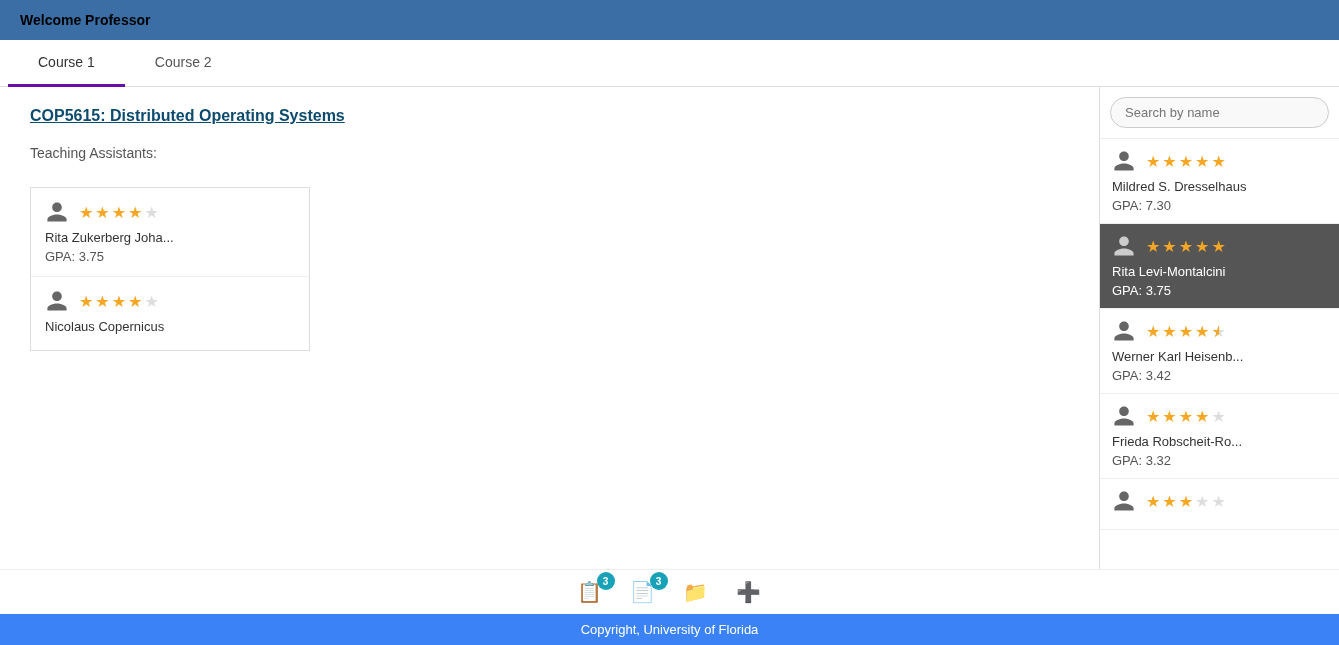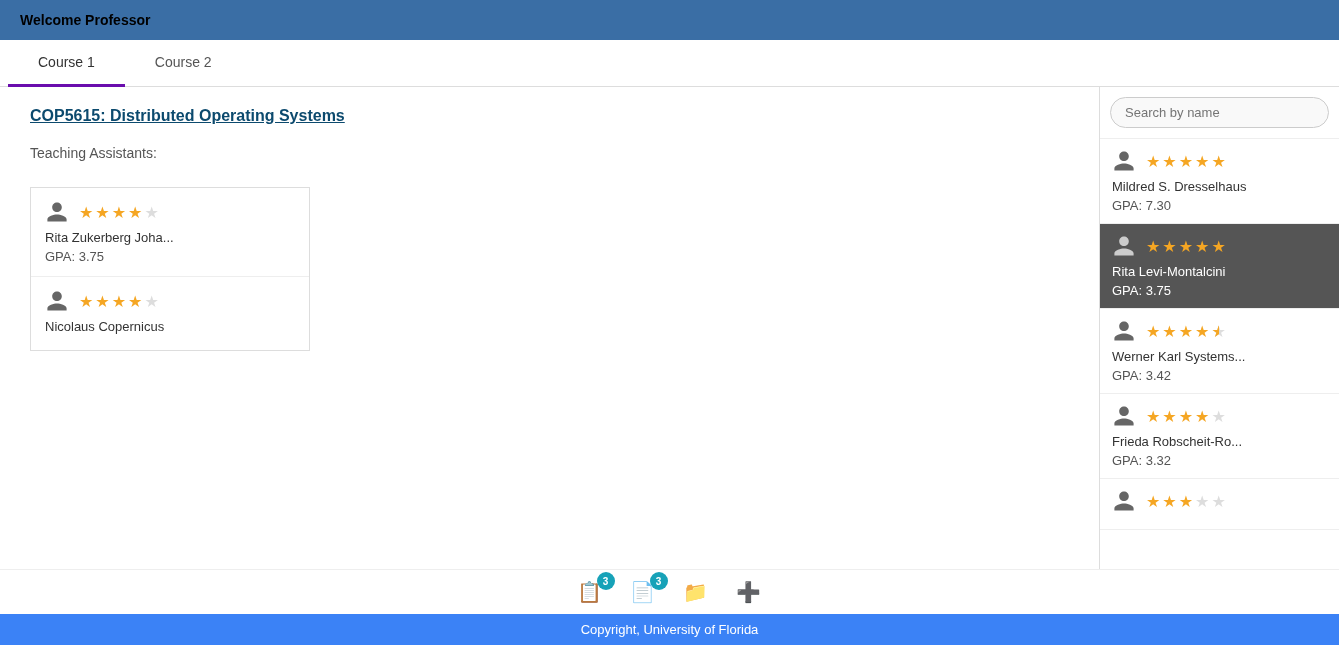--- a/index.html
+++ b/index.html
@@ -331,21 +331,21 @@
             <span class="star">★</span>
             <span class="star">★</span>
             <span class="star">★</span>
             <span class="star">★</span>
             <span class="star" style="color:#f5a623; position:relative; display:inline-block;">
               <span style="position:absolute;left:0;top:0;width:50%;overflow:hidden;color:#f5a623;">★</span>
               <span style="color:#ddd;">★</span>
             </span>
           </div>
         </div>
-        <div class="card-name">Werner Karl Systems...</div>
+        <div class="card-name">Werner Karl Heisenb...</div>
         <div class="card-gpa">GPA: 3.42</div>
       </div>
 
       <div class="candidate-card">
         <div class="card-top">
           <svg class="person-icon" viewBox="0 0 24 24" fill="#666">
               <path d="M12 12c2.7 0 4.8-2.1 4.8-4.8S14.7 2.4 12 2.4 7.2 4.5 7.2 7.2 9.3 12 12 12zm0 2.4c-3.2 0-9.6 1.6-9.6 4.8v2.4h19.2v-2.4c0-3.2-6.4-4.8-9.6-4.8z"></path>
             </svg>
           <div class="stars">
             <span class="star">★</span>

